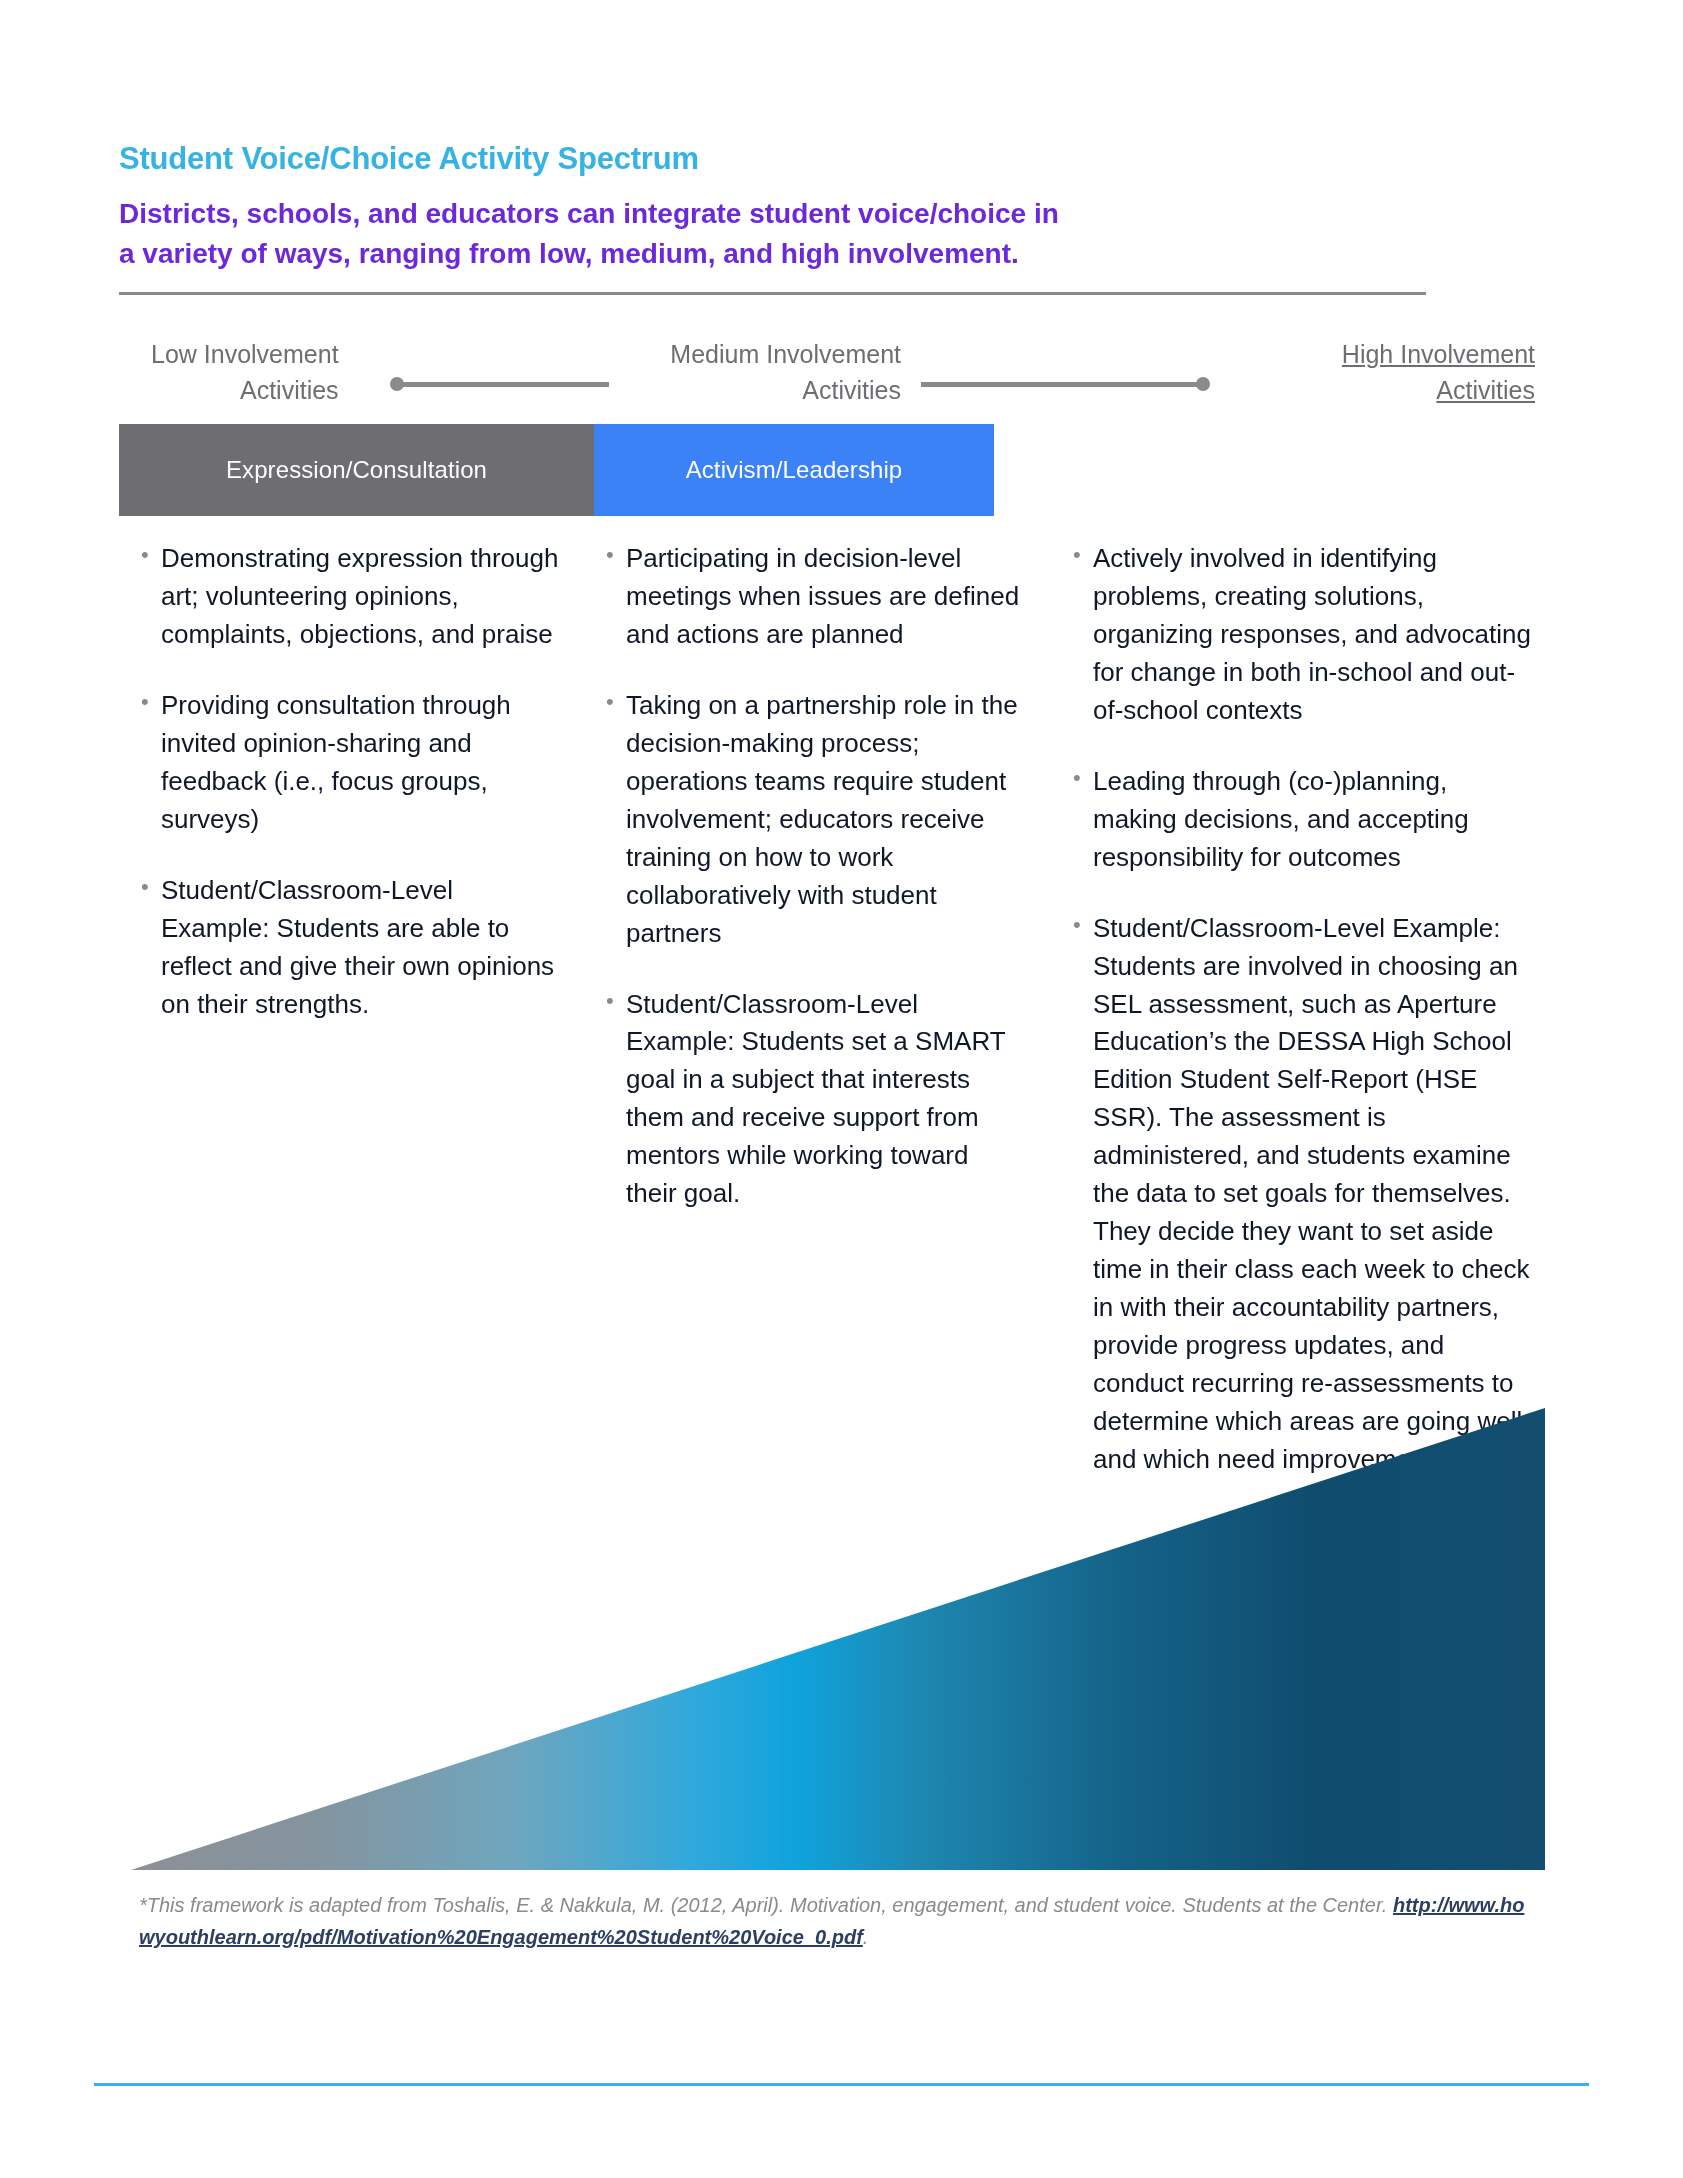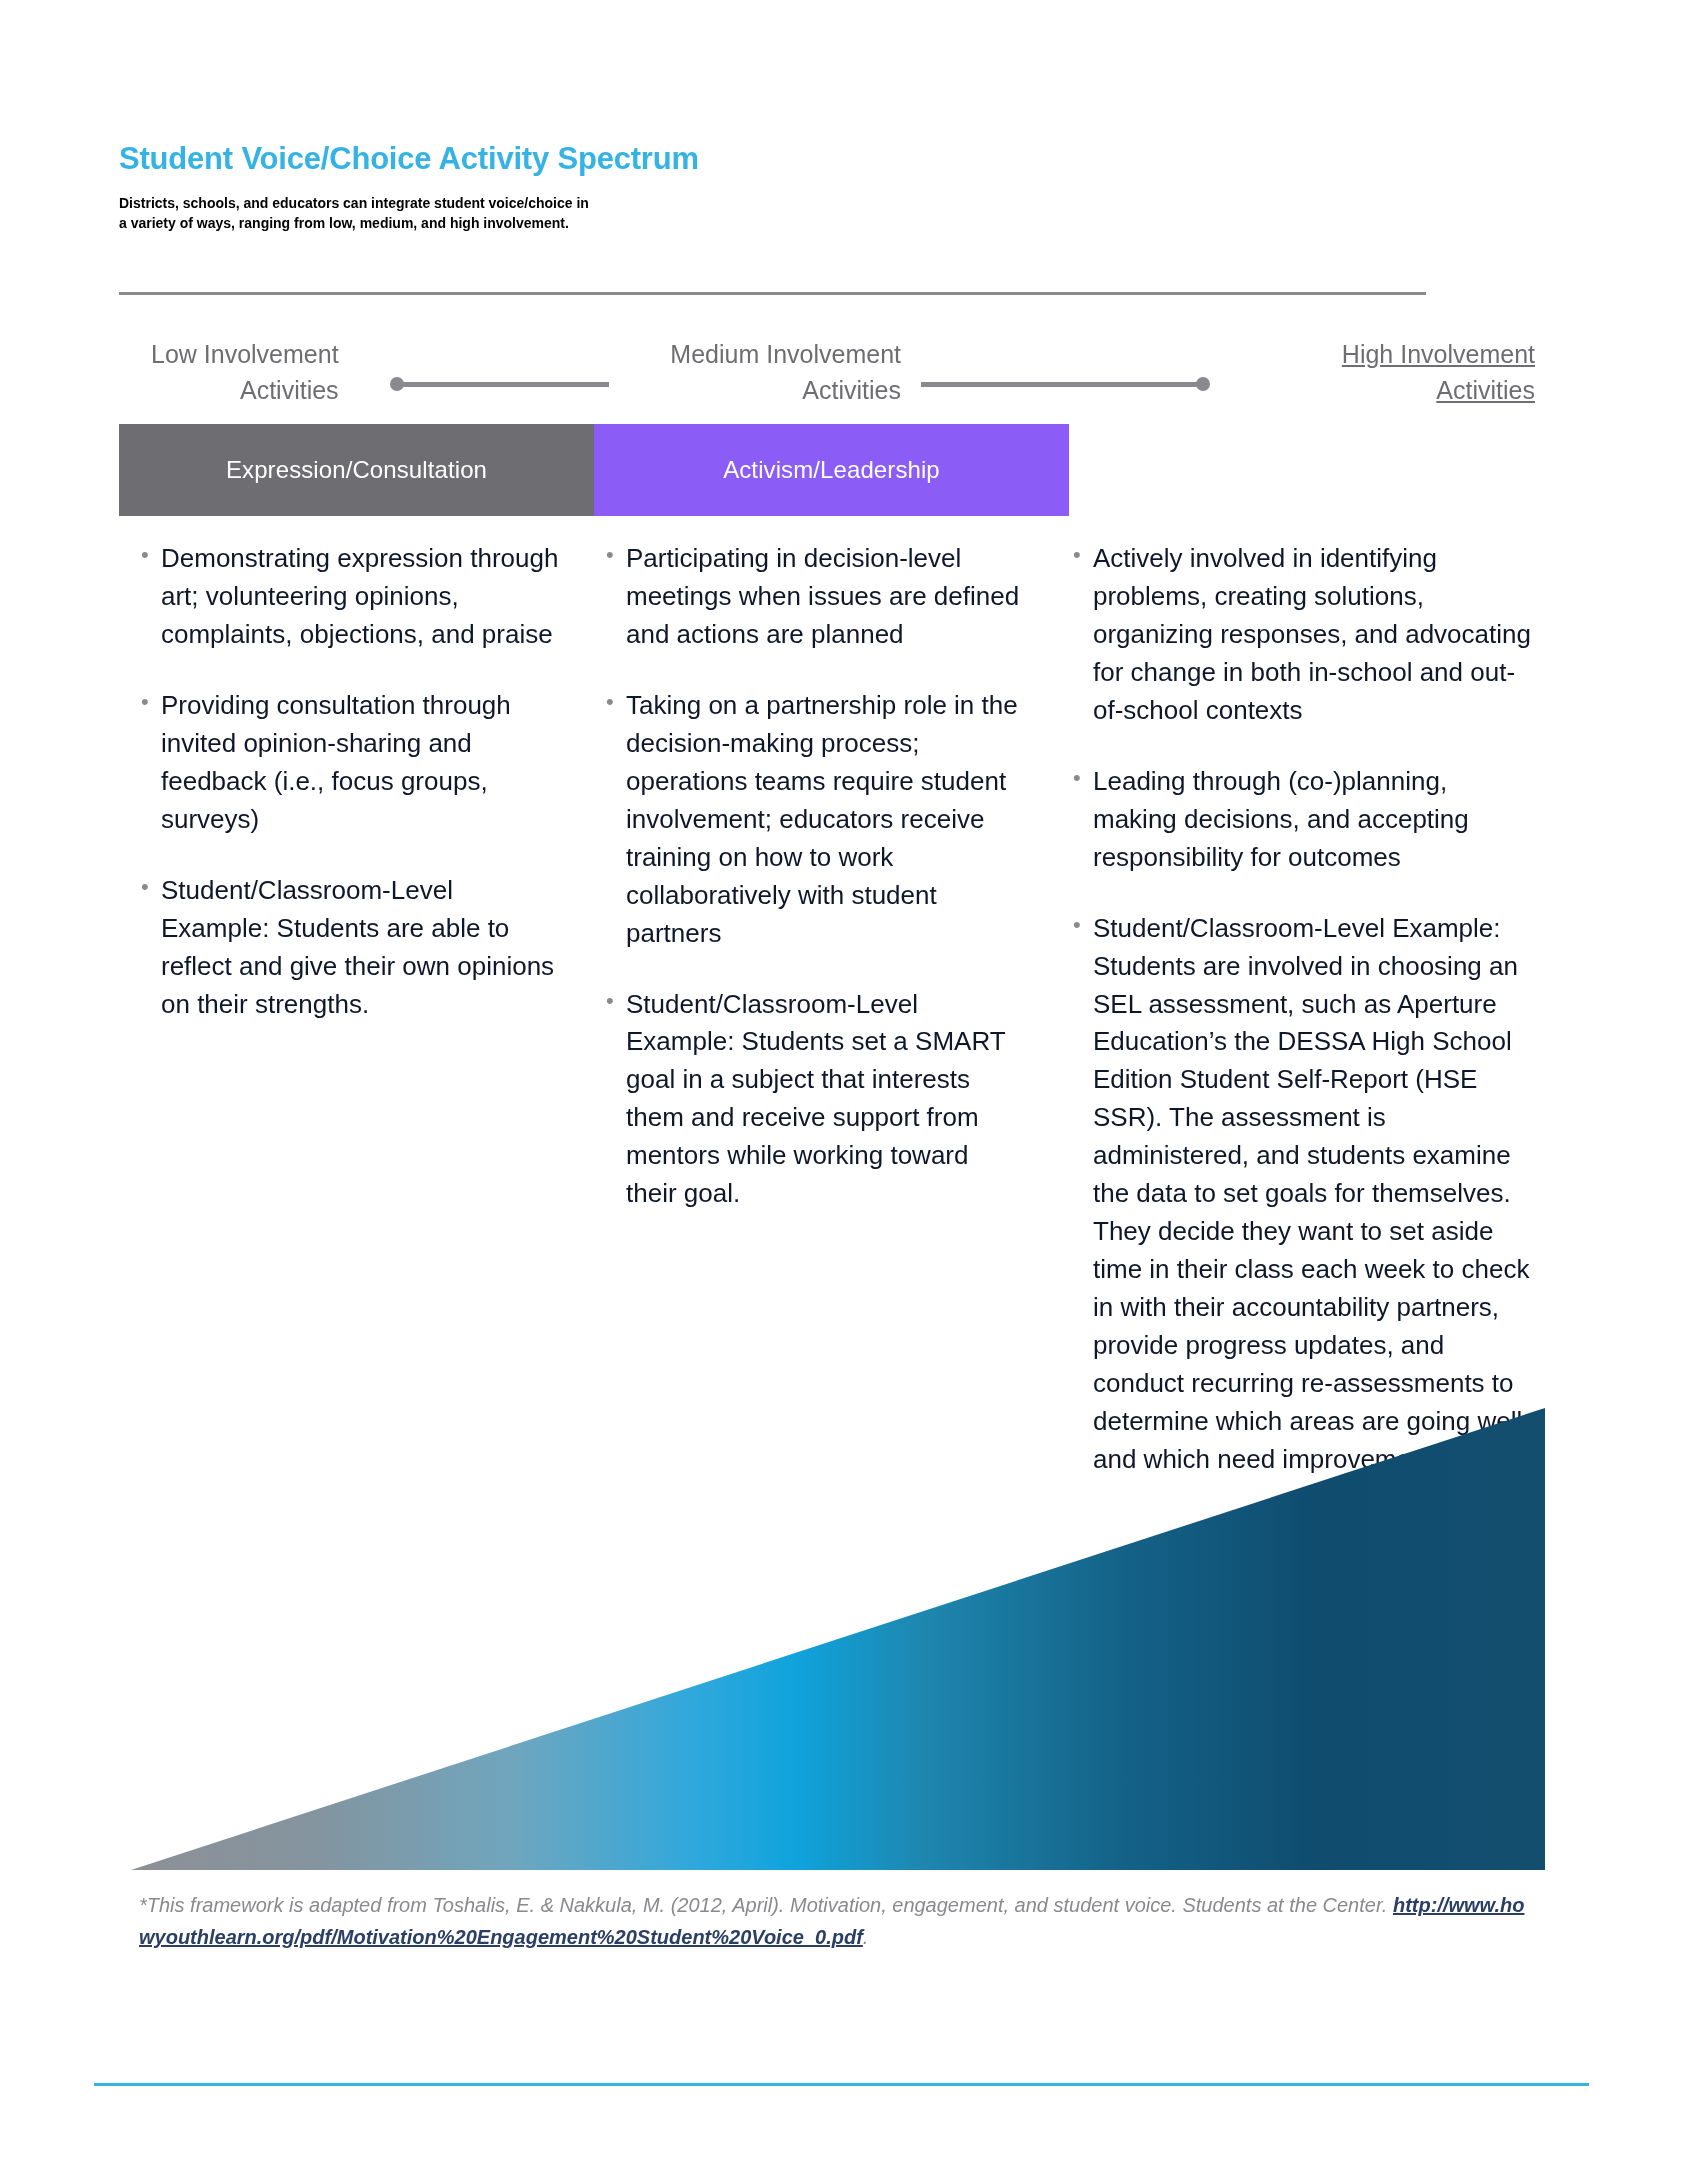--- a/index.html
+++ b/index.html
@@ -32,23 +32,23 @@
     font-weight: bold;
     color: #34B3E4;
     letter-spacing: -0.2px;
     white-space: nowrap;
   }
   .subtitle {
     position: absolute;
     left: 119px;
     top: 194px;
     width: 990px;
-    font-size: 14px;
-    font-weight: bold;
-    color: #000000;
+    font-size: 28px;
+    font-weight: bold;
+    color: #6d28d9;
     line-height: 1.42;
   }
   .subtitle .line { display: block; }
 
   .rule-top {
     position: absolute;
     left: 119px;
     top: 292px;
     width: 1307px;
     height: 3px;
@@ -108,21 +108,21 @@
     display: flex;
     align-items: center;
     justify-content: center;
     color: #ffffff;
     font-size: 24px;
     font-weight: normal;
     letter-spacing: 0.1px;
   }
   .bar-1 { width: 475px; background: #6E6E72; }
   .bar-2 { width: 475px; background: #2CB0E4; }
-  .bar-3 { width: 475px; background: #8b5cf6; }
+  .bar-3 { width: 400px; background: #3b82f6; }
 
   
   .cols {
     position: absolute;
     left: 119px;
     top: 540px;
     width: 1426px;
   }
   .col {
     position: absolute;

